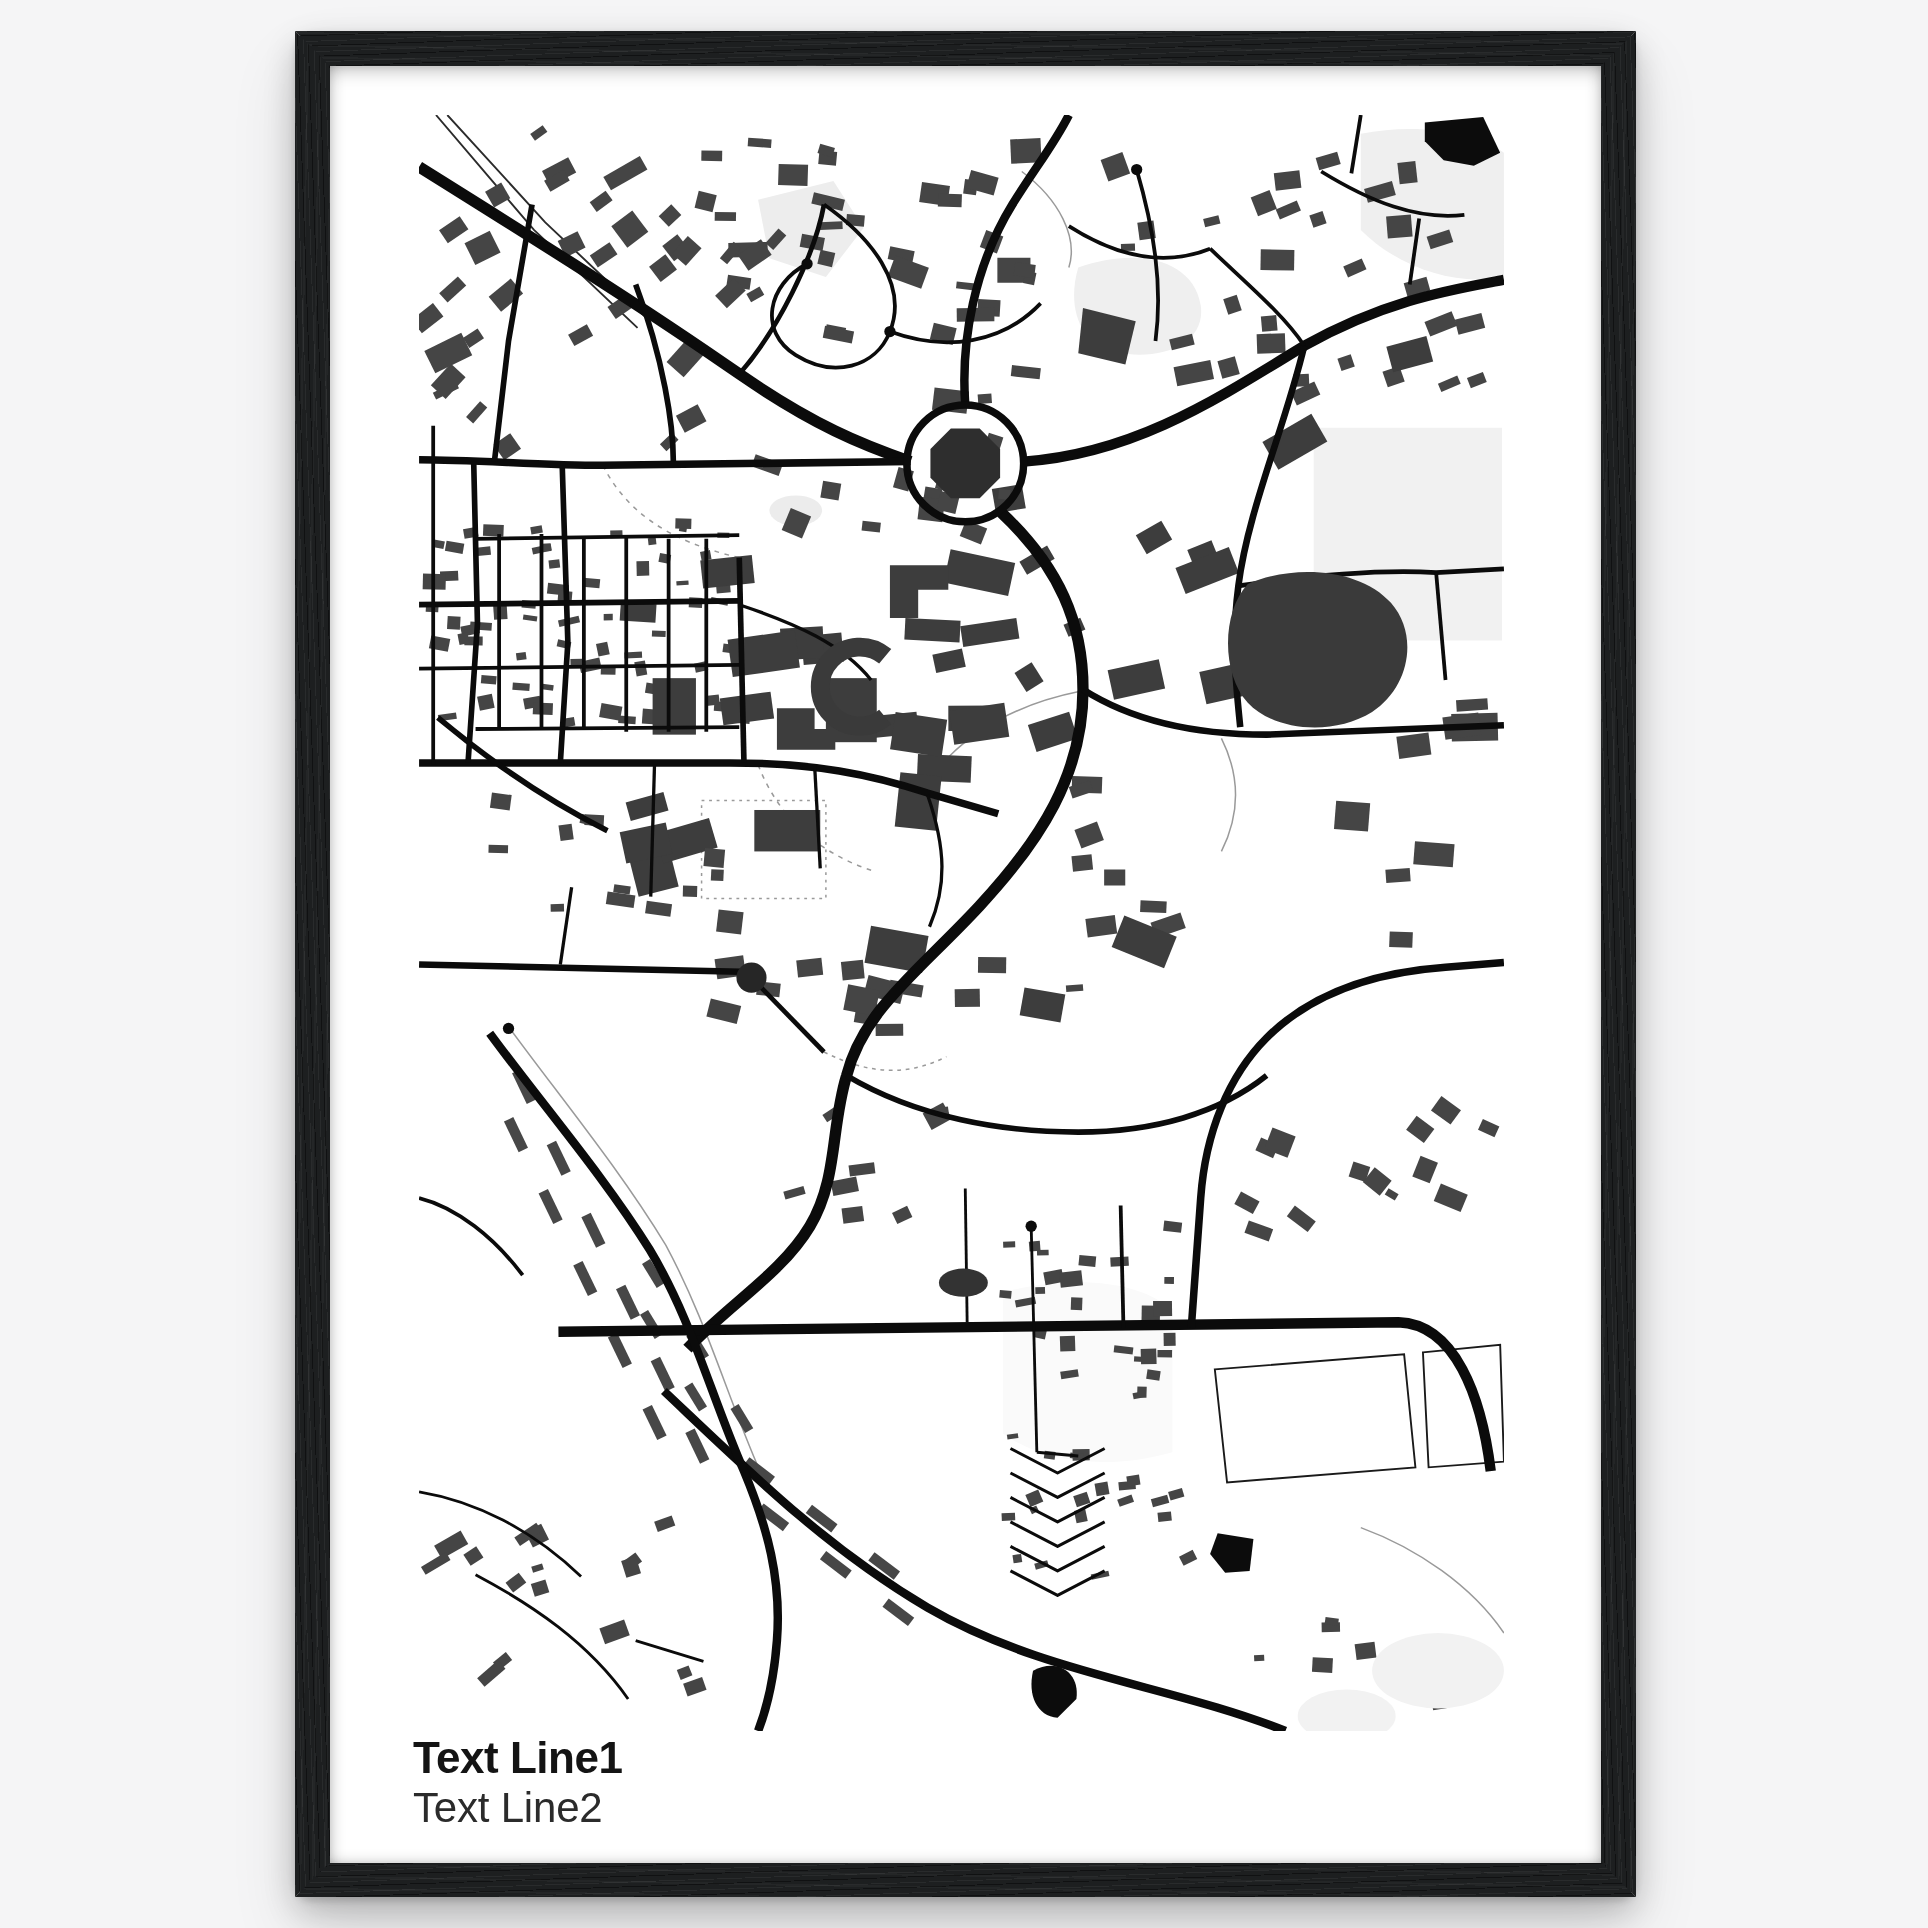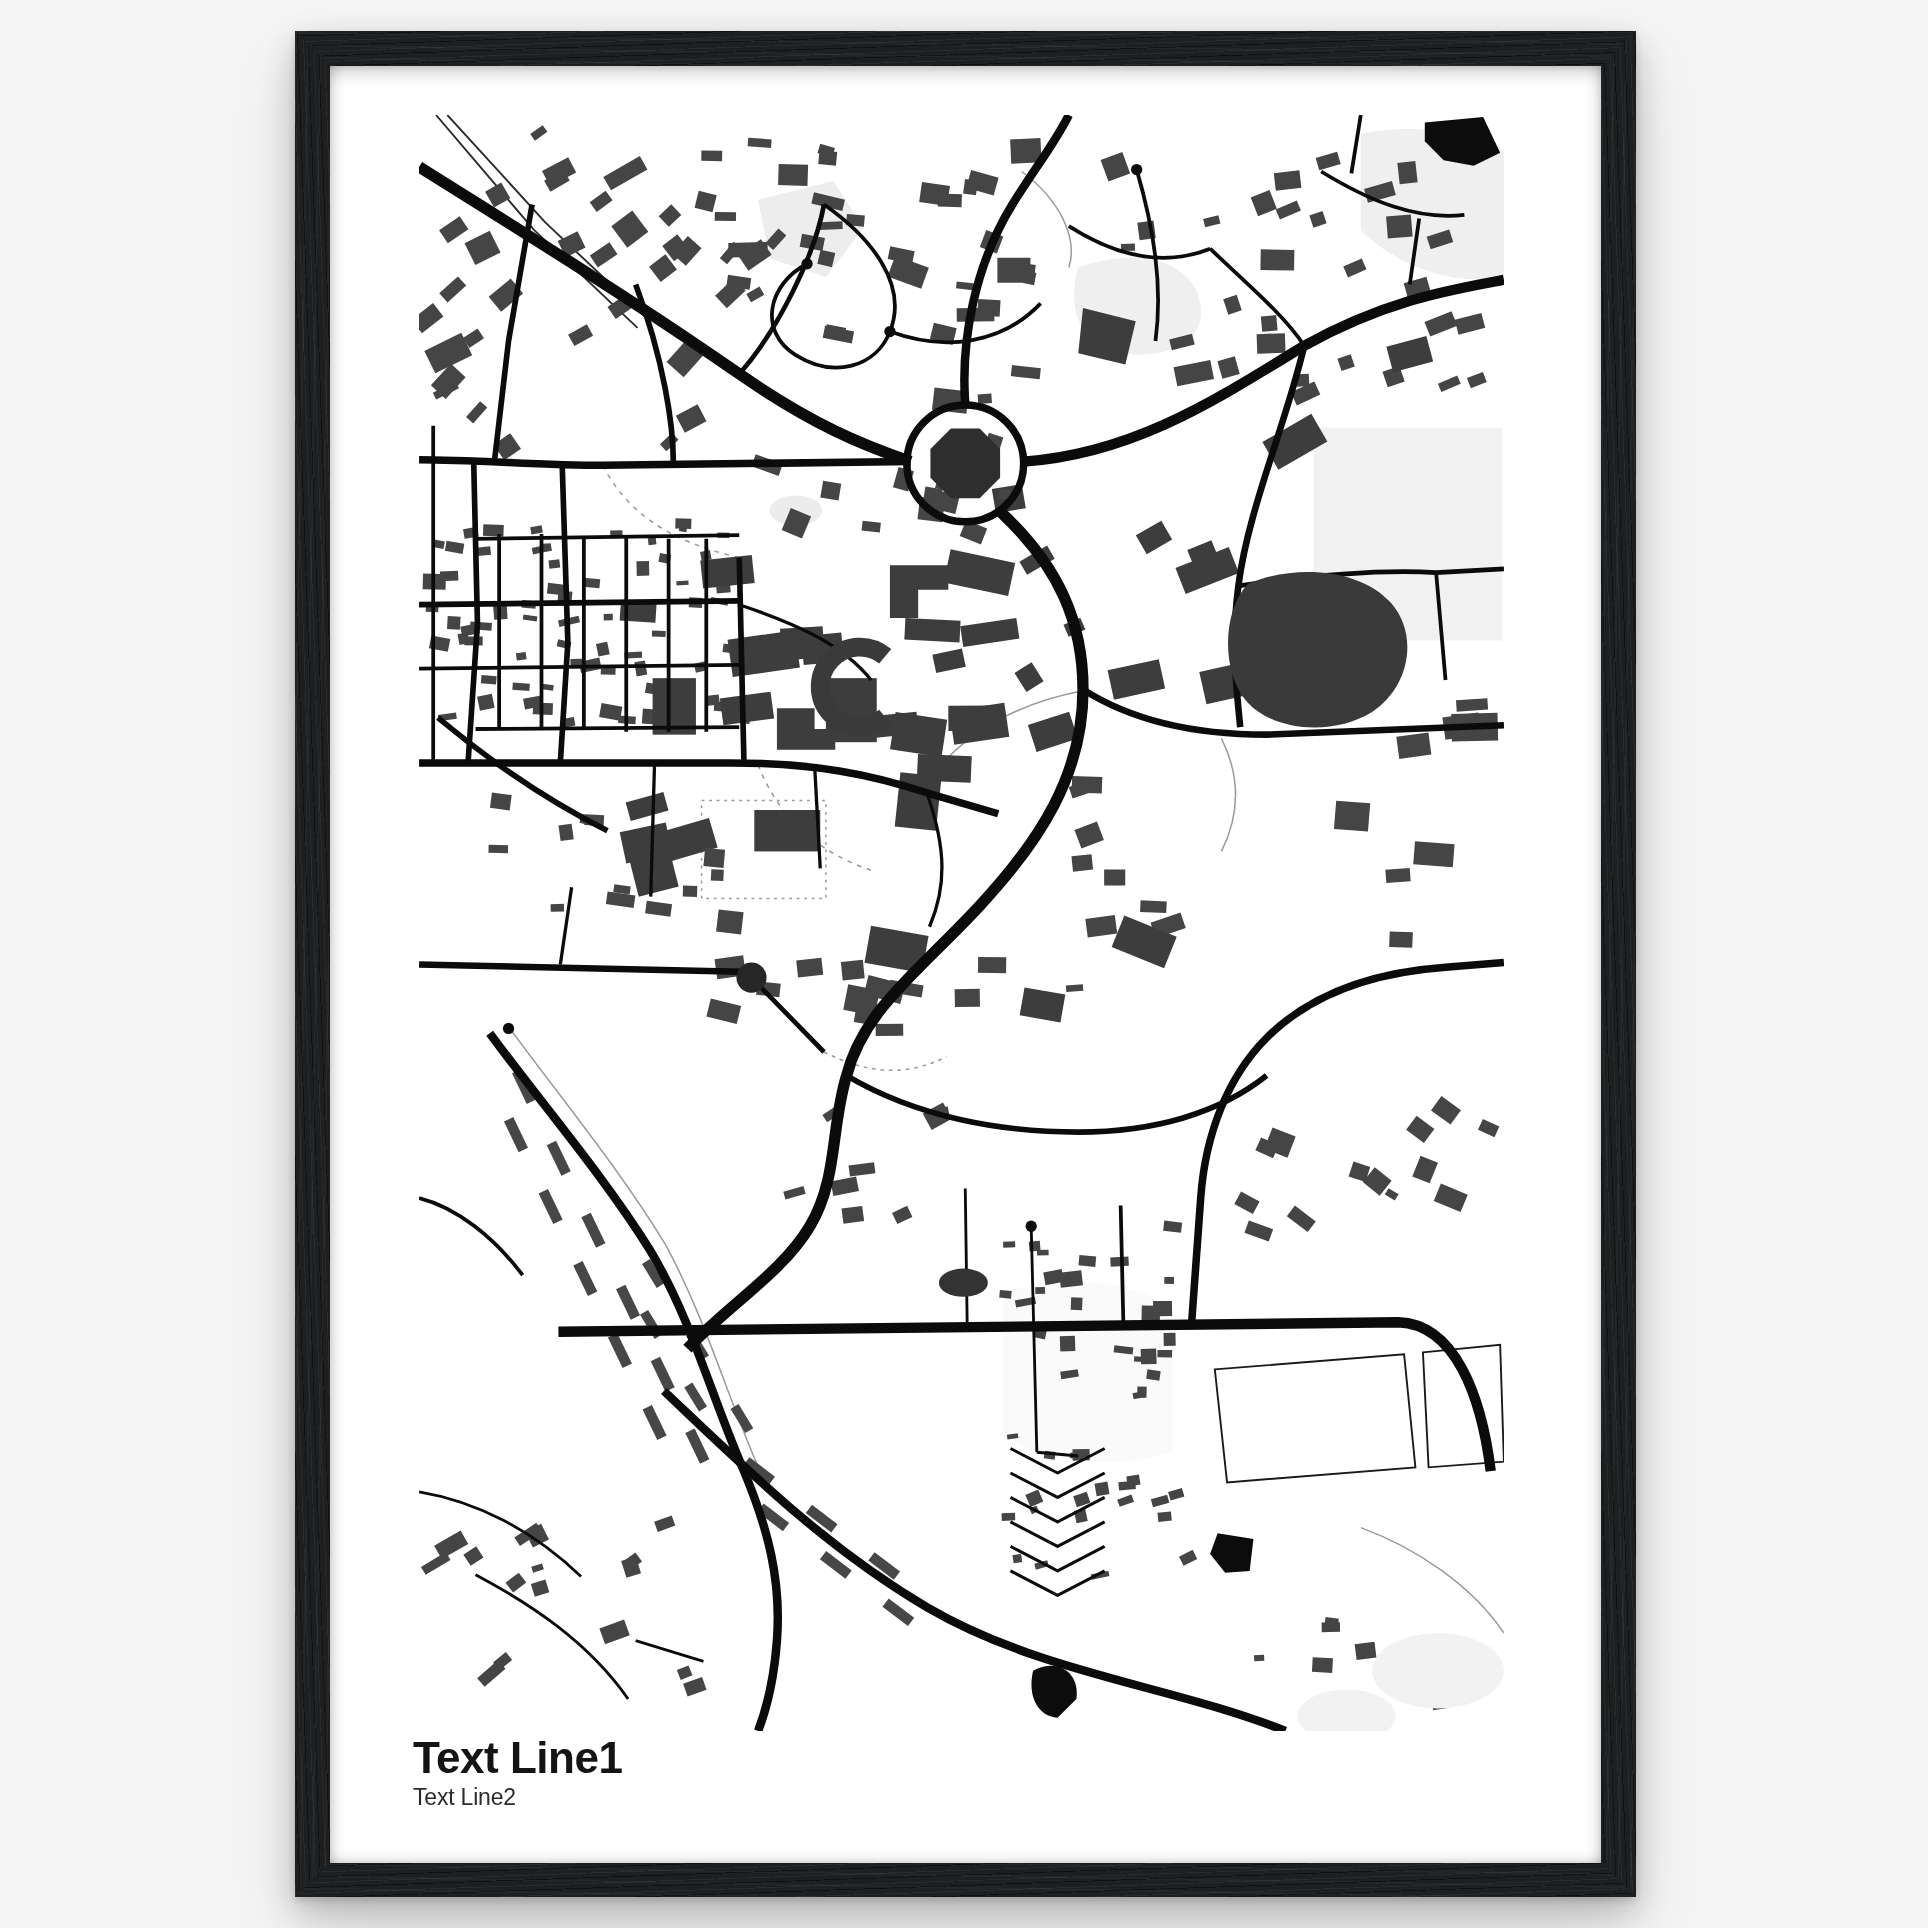--- a/index.html
+++ b/index.html
@@ -1,39 +1,39 @@
 <!DOCTYPE html>
 <html style="font-size:15px"><head>
 <meta charset="utf-8">
 <style>
   html,body{margin:0;padding:0;width:1928px;height:1928px;overflow:hidden;
     background:#f5f5f6;font-family:"Liberation Sans","DejaVu Sans",sans-serif;}
   .stage{position:relative;width:1928px;height:1928px;background:#f5f5f6;}
   .frame{position:absolute;left:295px;top:31px;width:1341px;height:1866px;
     background:#1d1f20;
-    box-shadow:0 13px 32px rgba(0,0,0,.20), 0 34px 66px rgba(0,0,0,.12), 0 3.8px 7.5px rgba(0,0,0,.14);}
+    box-shadow:0 13px 32px rgba(0,0,0,.20), 0 34px 66px rgba(0,0,0,.12), 0 3.8px 7.5px rgba(0,0,0,.14);border-radius:16px;}
   .frame-bar{position:absolute;background-color:#1d1f20;}
   .grain-h{background-image:
       repeating-linear-gradient(178deg, rgba(255,255,255,.055) 0 0.9px, transparent 0.9px 4.7px, rgba(0,0,0,.45) 4.7px 5.6px, transparent 5.6px 10.4px),
       repeating-linear-gradient(181deg, rgba(255,255,255,.03) 0 1.9px, transparent 1.9px 12.2px);}
   .grain-v{background-image:
       repeating-linear-gradient(88deg, rgba(255,255,255,.055) 0 0.9px, transparent 0.9px 4.7px, rgba(0,0,0,.45) 4.7px 5.6px, transparent 5.6px 10.4px),
       repeating-linear-gradient(91deg, rgba(255,255,255,.03) 0 1.9px, transparent 1.9px 12.2px);}
   .fb-top{left:0;top:0;right:0;height:35px;clip-path:polygon(0 0,100% 0,calc(100% - 35px) 100%,35px 100%);}
   .fb-bottom{left:0;bottom:0;right:0;height:35px;clip-path:polygon(35px 0,calc(100% - 35px) 0,100% 100%,0 100%);}
   .fb-left{left:0;top:0;bottom:0;width:35px;clip-path:polygon(0 0,100% 35px,100% calc(100% - 35px),0 100%);}
   .fb-right{right:0;top:0;bottom:0;width:35px;clip-path:polygon(0 35px,100% 0,100% 100%,0 calc(100% - 35px));}
   .poster{position:absolute;left:35px;top:35px;width:1271px;height:1797px;background:#ffffff;
     box-shadow:inset 0 13px 21px -13px rgba(0,0,0,.38), inset 0 -9.4px 15px -11.3px rgba(0,0,0,.28),
                inset 11.3px 0 17px -13px rgba(0,0,0,.28), inset -11.3px 0 17px -13px rgba(0,0,0,.28);}
   .map-wrap{position:absolute;left:89px;top:49px;width:1085px;height:1616px;}
   .map-wrap svg{display:block;width:1085px;height:1616px;}
   .caption{position:absolute;left:83px;top:1667px;color:#141414;}
   .cap1{font-size:44px;font-weight:700;letter-spacing:-0.5px;line-height:1.12;color:#141414;}
-  .cap2{font-size:23px;font-weight:400;letter-spacing:-0.2px;line-height:1.15;color:#2b2b2b;margin-top:1.9px;}
+  .cap2{font-size:42px;font-weight:400;letter-spacing:-0.2px;line-height:1.15;color:#2b2b2b;margin-top:1.9px;}
 </style>
 </head>
 <body>
 
 <div class="stage">
   <div class="frame">
     <div class="frame-bar fb-top grain-h"></div>
     <div class="frame-bar fb-bottom grain-h"></div>
     <div class="frame-bar fb-left grain-v"></div>
     <div class="frame-bar fb-right grain-v"></div>

